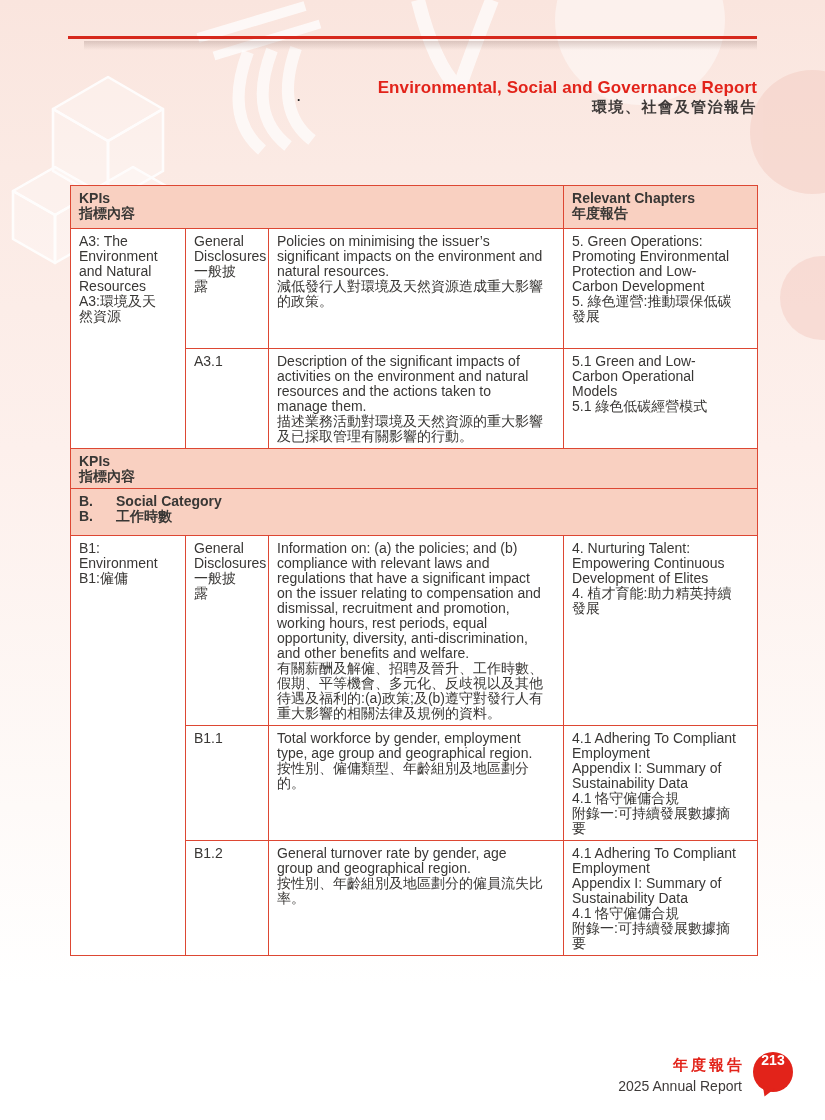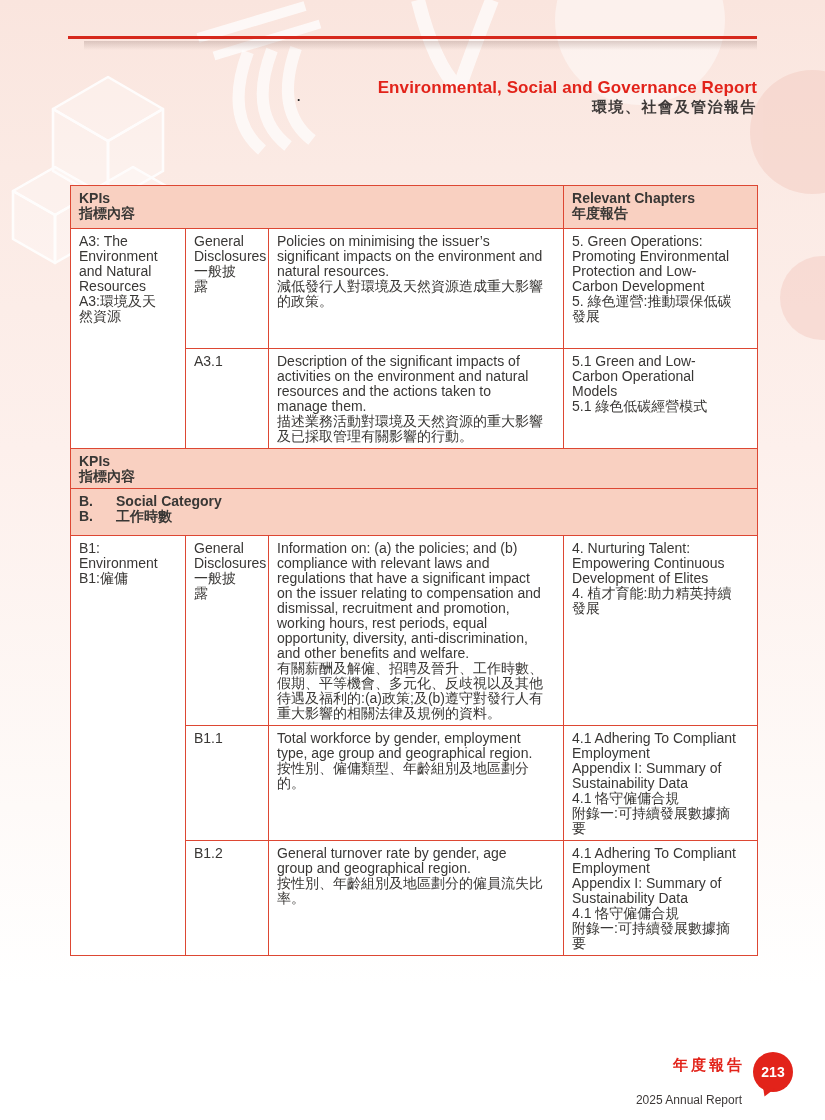--- a/index.html
+++ b/index.html
@@ -93,32 +93,31 @@
     text-align: right;
   }
   .footer-zh {
     font-size: 15px;
     font-weight: bold;
     color: #e2231a;
     letter-spacing: 3px;
     margin-right: -3px;
   }
   .footer-en {
-    margin-top: 18px;
-    font-size: 12px;
+    margin-top: 3px;
+    font-size: 14px;
     color: #3e3a39;
   }
   .page-badge {
     position: absolute;
     left: 753px; top: 1052px;
     width: 40px; height: 40px;
     background: #e2231a;
     border-radius: 50%;
     display: flex;
-    align-items: center;
     justify-content: center;
     color: #ffffff;
     font-size: 14px;
     font-weight: bold;
   }
   .page-badge::after {
     content: "";
     position: absolute;
     left: 8px; bottom: -5px;
     width: 0; height: 0;

